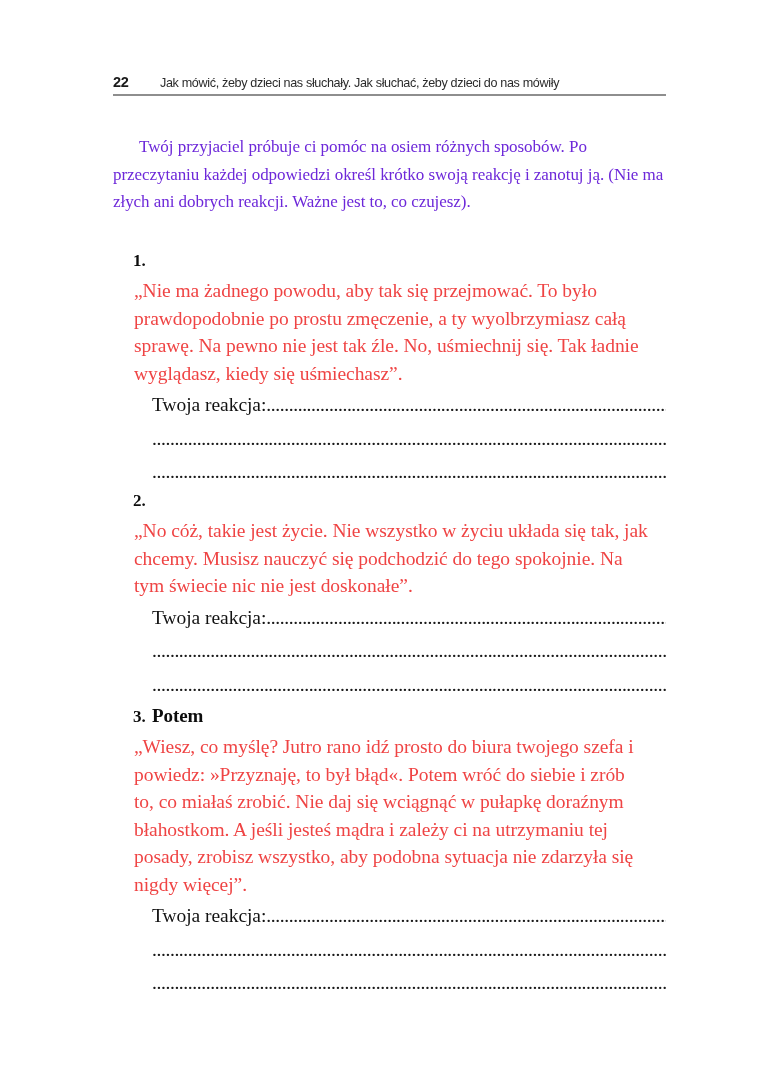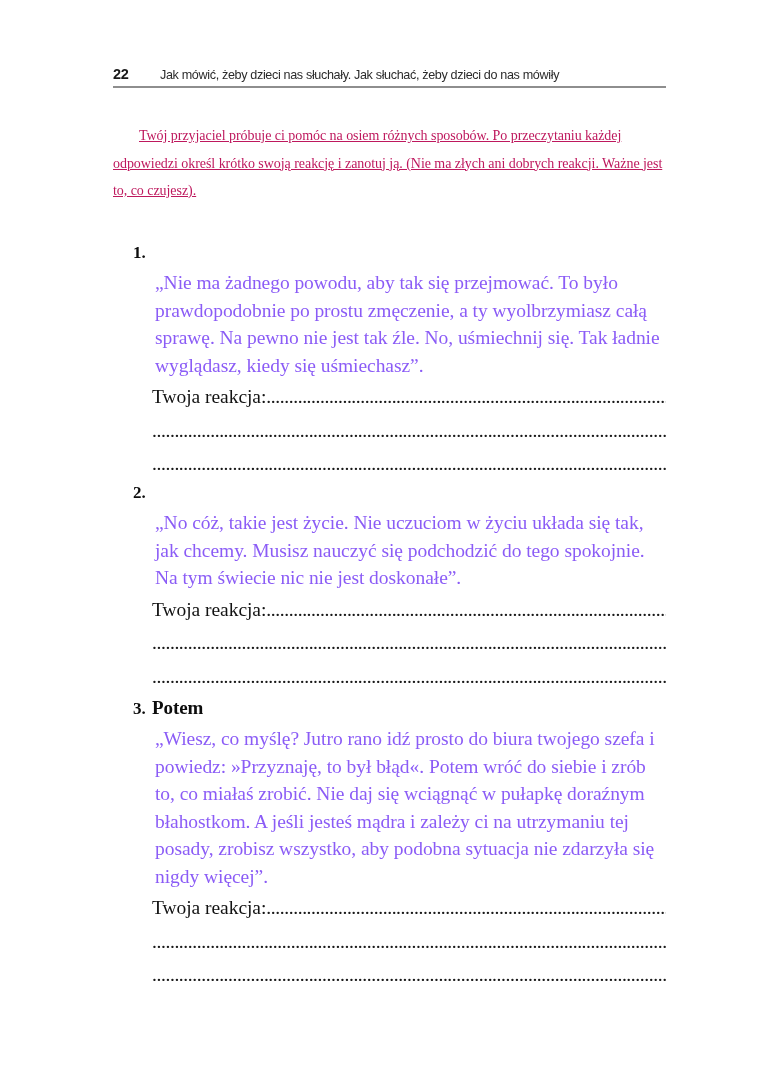--- a/index.html
+++ b/index.html
@@ -13,21 +13,21 @@
     height: 1075px;
     position: relative;
     font-family: "Liberation Serif", "DejaVu Serif", serif;
     color: #111111;
     overflow: hidden;
   }
 
   .page {
     position: absolute;
     left: 0;
-    top: 0;
+    top: 8px;
     width: 760px;
     height: 830px;
     background: #ffffff;
   }
 
   
   .header {
     position: absolute;
     left: 113px;
     top: 60px;
@@ -61,27 +61,26 @@
     height: 2px;
     background: #8e8e8e;
   }
 
   
   .intro {
     position: absolute;
     left: 113px;
     top: 108px;
     width: 553px;
-    font-size: 14px;
+    font-size: 17px;
     line-height: 27.5px;
     text-align: left;
     text-indent: 26px;
-    color: #be185d;
+    color: #6d28d9;
     letter-spacing: -0.05px;
-    text-decoration: underline;
   }
 
   
   .section {
     position: absolute;
     left: 133px;
     width: 533px;
   }
   .sec-head {
     display: flex;
@@ -95,25 +94,25 @@
   }
   .sec-num {
     flex: 0 0 19px;
     font-weight: bold;
     font-size: 17px;
   }
   .sec-title {
     font-weight: bold;
   }
   .sec-body {
-    margin-left: 22px;
+    margin-left: 1px;
     width: 514px;
     font-size: 19.5px;
     line-height: 27.5px;
-    color: #8b5cf6;
+    color: #ef4444;
     letter-spacing: -0.05px;
   }
 
   
   .answer-block {
     margin-left: 19px;
     width: 514px;
     margin-top: 4px;
   }
   .answer-row {
@@ -177,21 +176,21 @@
       <div class="blank-row">
         <span class="leader">..........................................................................................................................................................</span>
       </div>
     </div>
   </div>
 
   <div class="section" id="sec2" style="top:483px;">
     <div class="sec-head">
       <span class="sec-num">2.</span>
     </div>
-    <div class="sec-body">„No cóż, takie jest życie. Nie uczuciom w życiu układa się tak, jak chcemy. Musisz nauczyć się podchodzić do tego spokojnie. Na tym świecie nic nie jest doskonałe”.</div>
+    <div class="sec-body">„No cóż, takie jest życie. Nie wszystko w życiu układa się tak, jak chcemy. Musisz nauczyć się podchodzić do tego spokojnie. Na tym świecie nic nie jest doskonałe”.</div>
     <div class="answer-block">
       <div class="answer-row">
         <span class="answer-label">Twoja reakcja:</span>
         <span class="leader">..........................................................................................................................................................</span>
       </div>
       <div class="blank-row">
         <span class="leader">..........................................................................................................................................................</span>
       </div>
       <div class="blank-row">
         <span class="leader">..........................................................................................................................................................</span>

